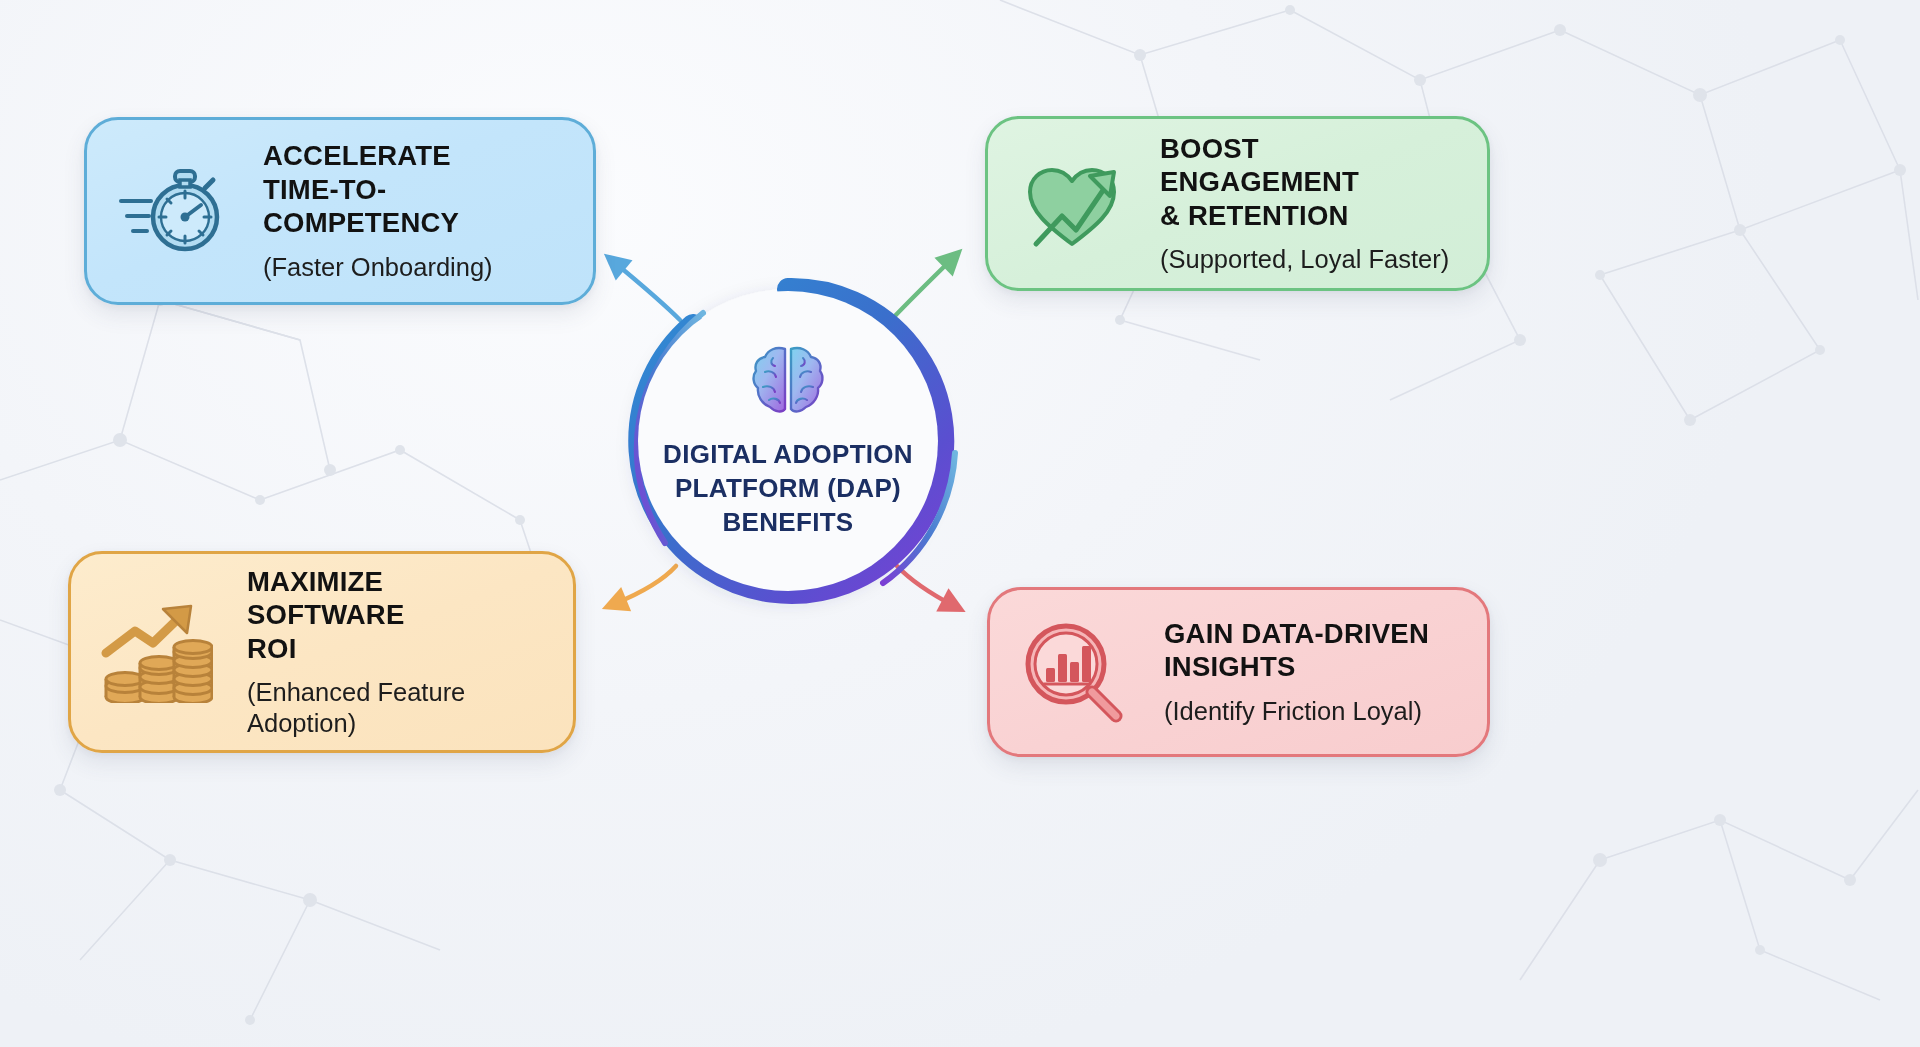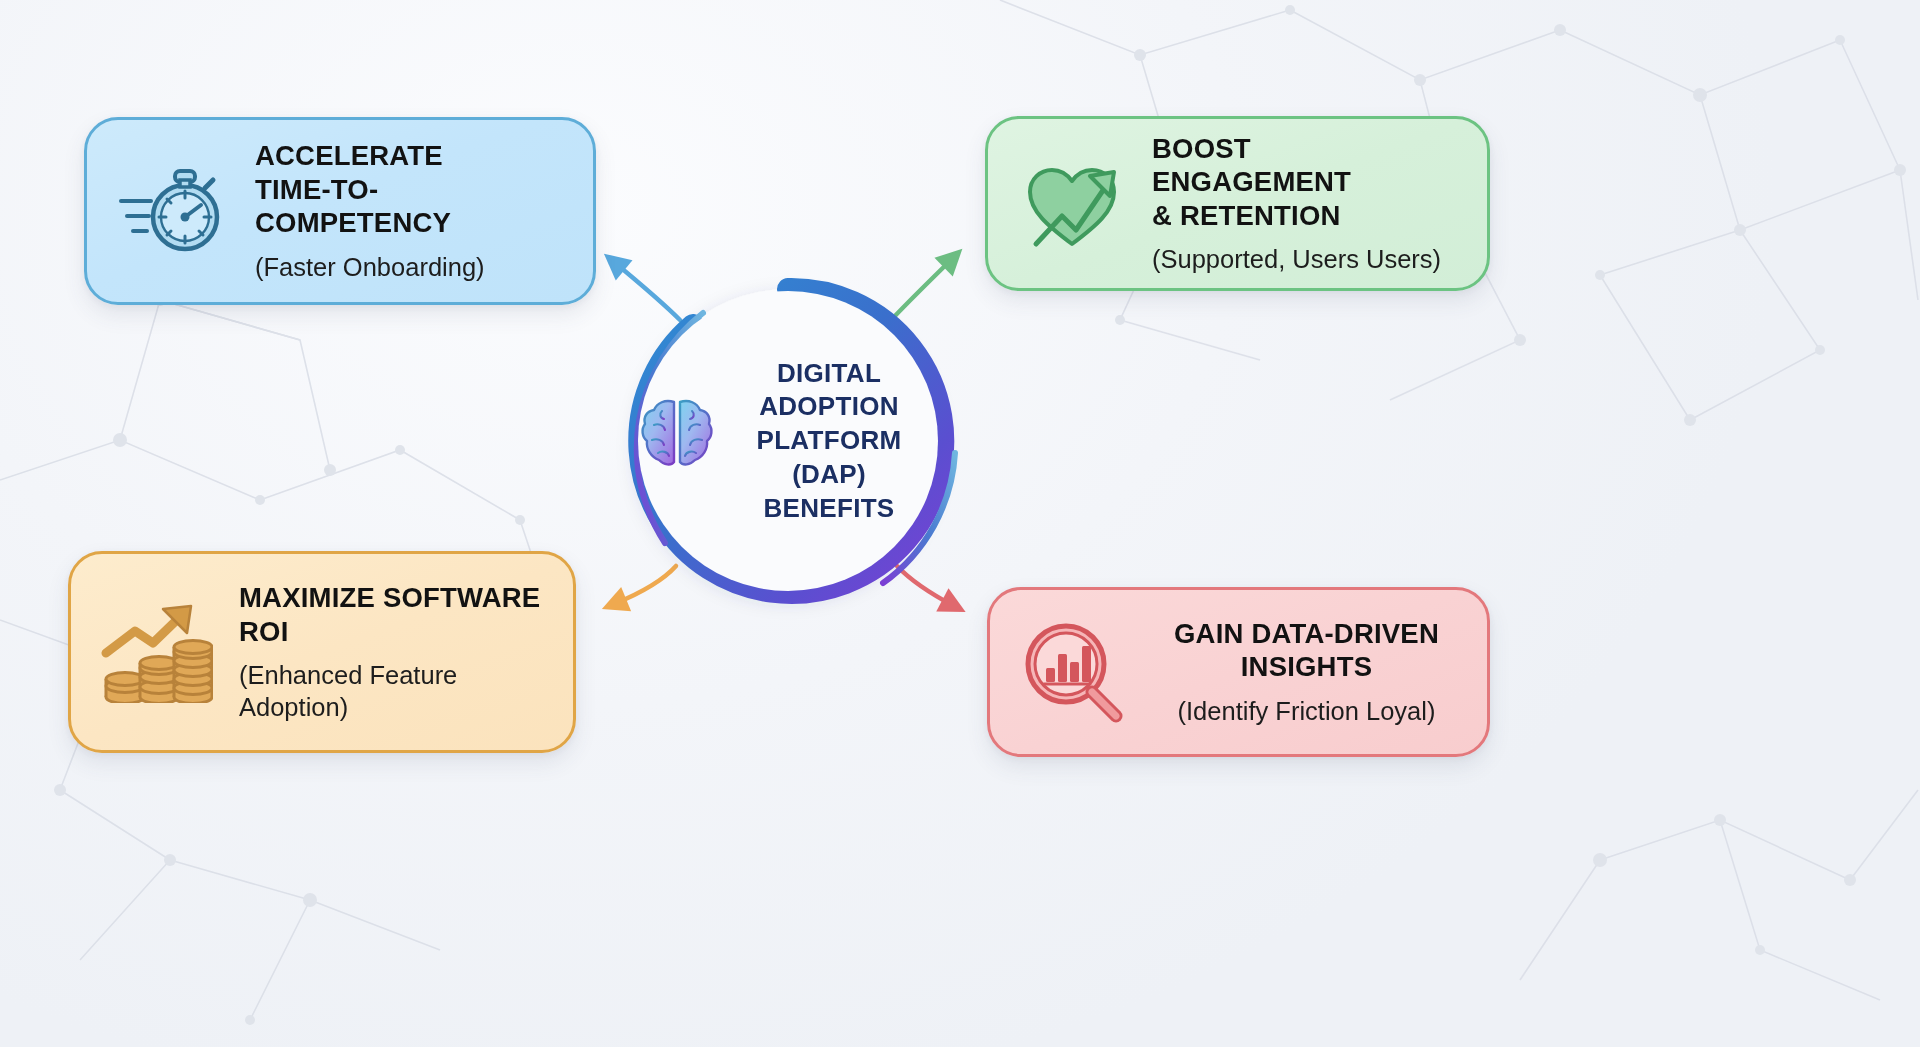--- a/index.html
+++ b/index.html
@@ -20,21 +20,21 @@
   }
   .bg-net{ position:absolute; inset:0; }
 
   
   .card{
     position:absolute;
     border-radius:34px;
     border:3px solid;
     display:flex;
     align-items:center;
-    gap:26px;
+    gap:34px;
     padding:38px 30px;
     box-shadow:0 10px 22px rgba(60,70,95,.10), 0 2px 6px rgba(60,70,95,.06);
   }
   .card .icon{ flex:0 0 auto; display:flex; align-items:center; justify-content:center; }
   .card .txt{ flex:1 1 auto; }
   .card .title{
     font-size:27.5px; font-weight:700; letter-spacing:.2px;
     color:#121212; line-height:1.22; text-transform:uppercase;
     white-space:pre-line;
   }
@@ -56,35 +56,34 @@
   }
   #card-roi{
     left:68px; top:551px; width:508px; height:202px;
     background:linear-gradient(160deg,#fdeccd 0%, #fce6c3 50%, #fbe3bd 100%);
     border-color:#e0a546;
   }
   #card-insights{
     left:987px; top:587px; width:503px; height:170px;
     background:linear-gradient(160deg,#fbd9d9 0%, #f9d2d3 50%, #f8cdce 100%);
     border-color:#e3787c;
-    text-align:center;
   }
 
   
   #center-hub{
     position:absolute;
     left:583px; top:243px;
     width:405px; height:405px;
   }
   #hub-inner{
     position:absolute;
     left:55px; top:48px; width:300px; height:300px;
     border-radius:50%;
     background:#fafbfd;
-    display:flex; flex-direction:row;
+    display:flex; flex-direction:column;
     align-items:center; justify-content:center;
     gap:4px;
   }
   #hub-brain{ margin-bottom:14px; }
   #hub-title{
     font-size:26px; font-weight:700; letter-spacing:.3px;
     color:#1b2f63; text-align:center; line-height:1.30;
     text-transform:uppercase; white-space:pre-line;
   }
 
@@ -286,21 +285,21 @@
       <svg width="108" height="96" viewBox="0 0 108 96">
         <path d="M54 88 C30 70 12 55 12 36 C12 23 22 14 34 14 C42 14 49 18 54 25
                  C59 18 66 14 74 14 C86 14 96 23 96 36 C96 55 78 70 54 88 Z" fill="#8ed0a0" stroke="#3f9a5d" stroke-width="4" stroke-linejoin="round"></path>
         <path d="M18 88 L44 60 L58 74 L92 24" fill="none" stroke="#3f9a5d" stroke-width="5" stroke-linecap="round" stroke-linejoin="round"></path>
         <path d="M72 20 L96 16 L92 40 Z" fill="#8ed0a0" stroke="#3f9a5d" stroke-width="4" stroke-linejoin="round"></path>
       </svg>
     </span>
     <span class="txt">
       <div class="title">BOOST ENGAGEMENT
 &amp; RETENTION</div>
-      <div class="sub">(Supported, Users Users)</div>
+      <div class="sub">(Supported, Loyal Faster)</div>
     </span>
   </div>
 
   <div class="card" id="card-roi">
     <span class="icon">
       <svg width="112" height="102" viewBox="0 0 112 102">
         <g stroke="#b8823a" stroke-width="3" fill="#e0a857" stroke-linejoin="round">
 
           <ellipse cx="24" cy="96" rx="19" ry="6.5"></ellipse>
           <rect x="5" y="78" width="38" height="18" fill="#e0a857" stroke="none"></rect>

